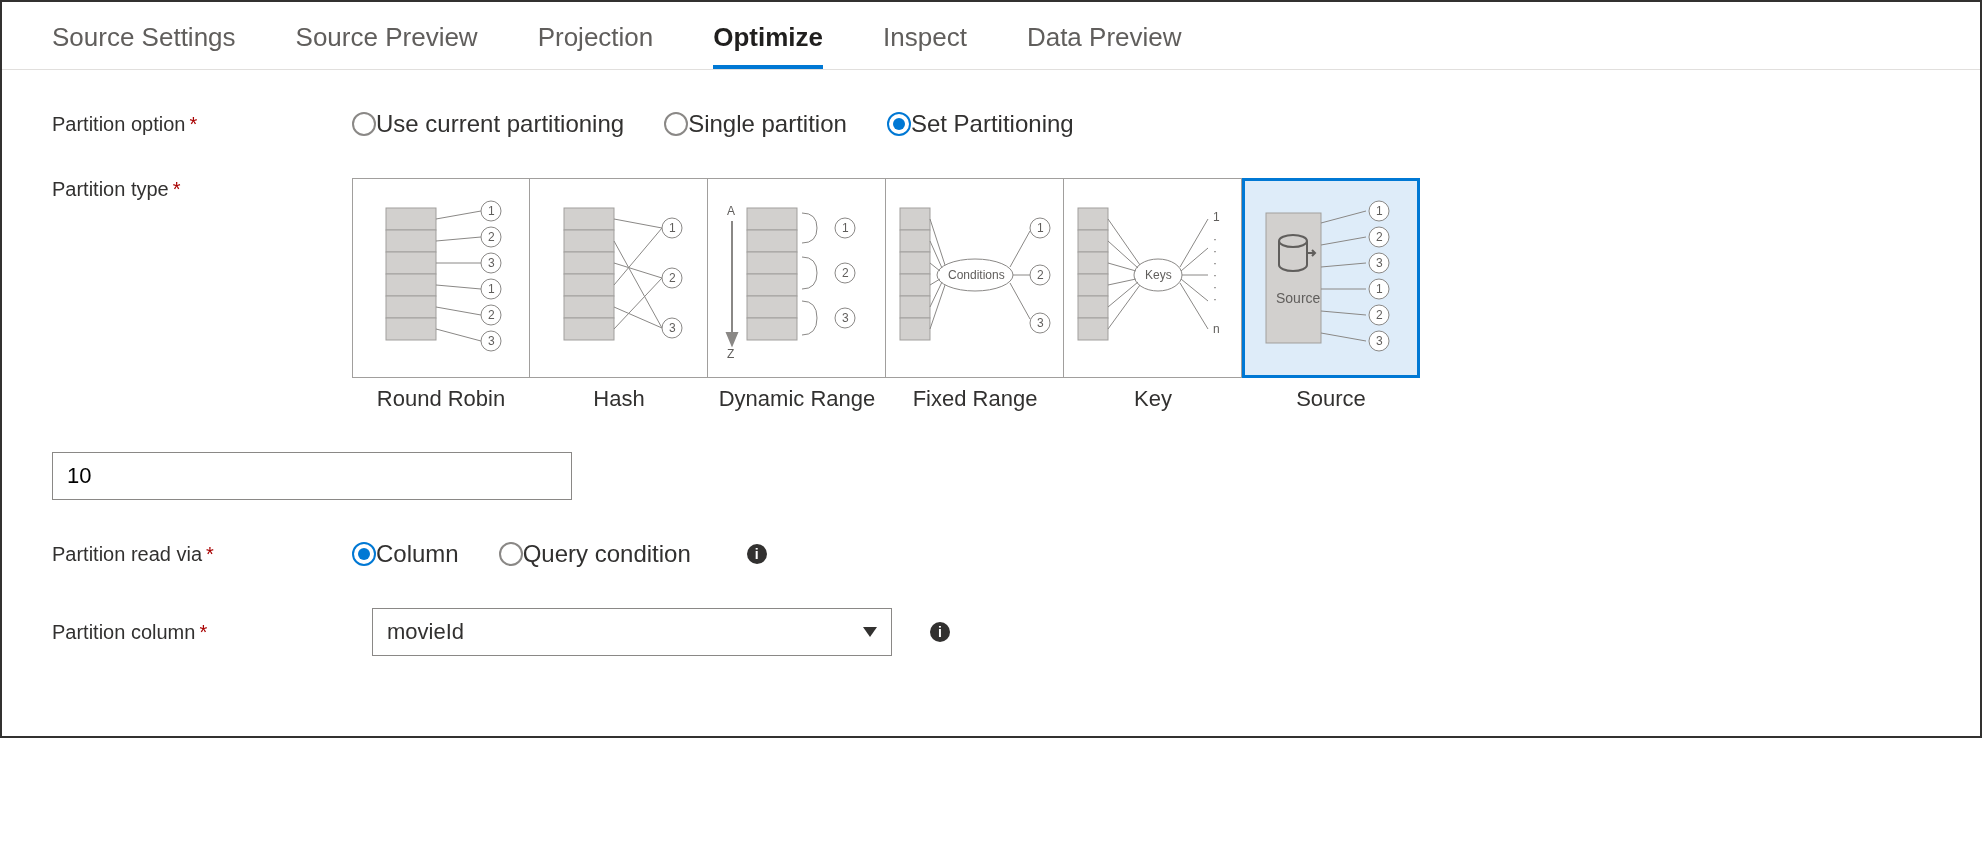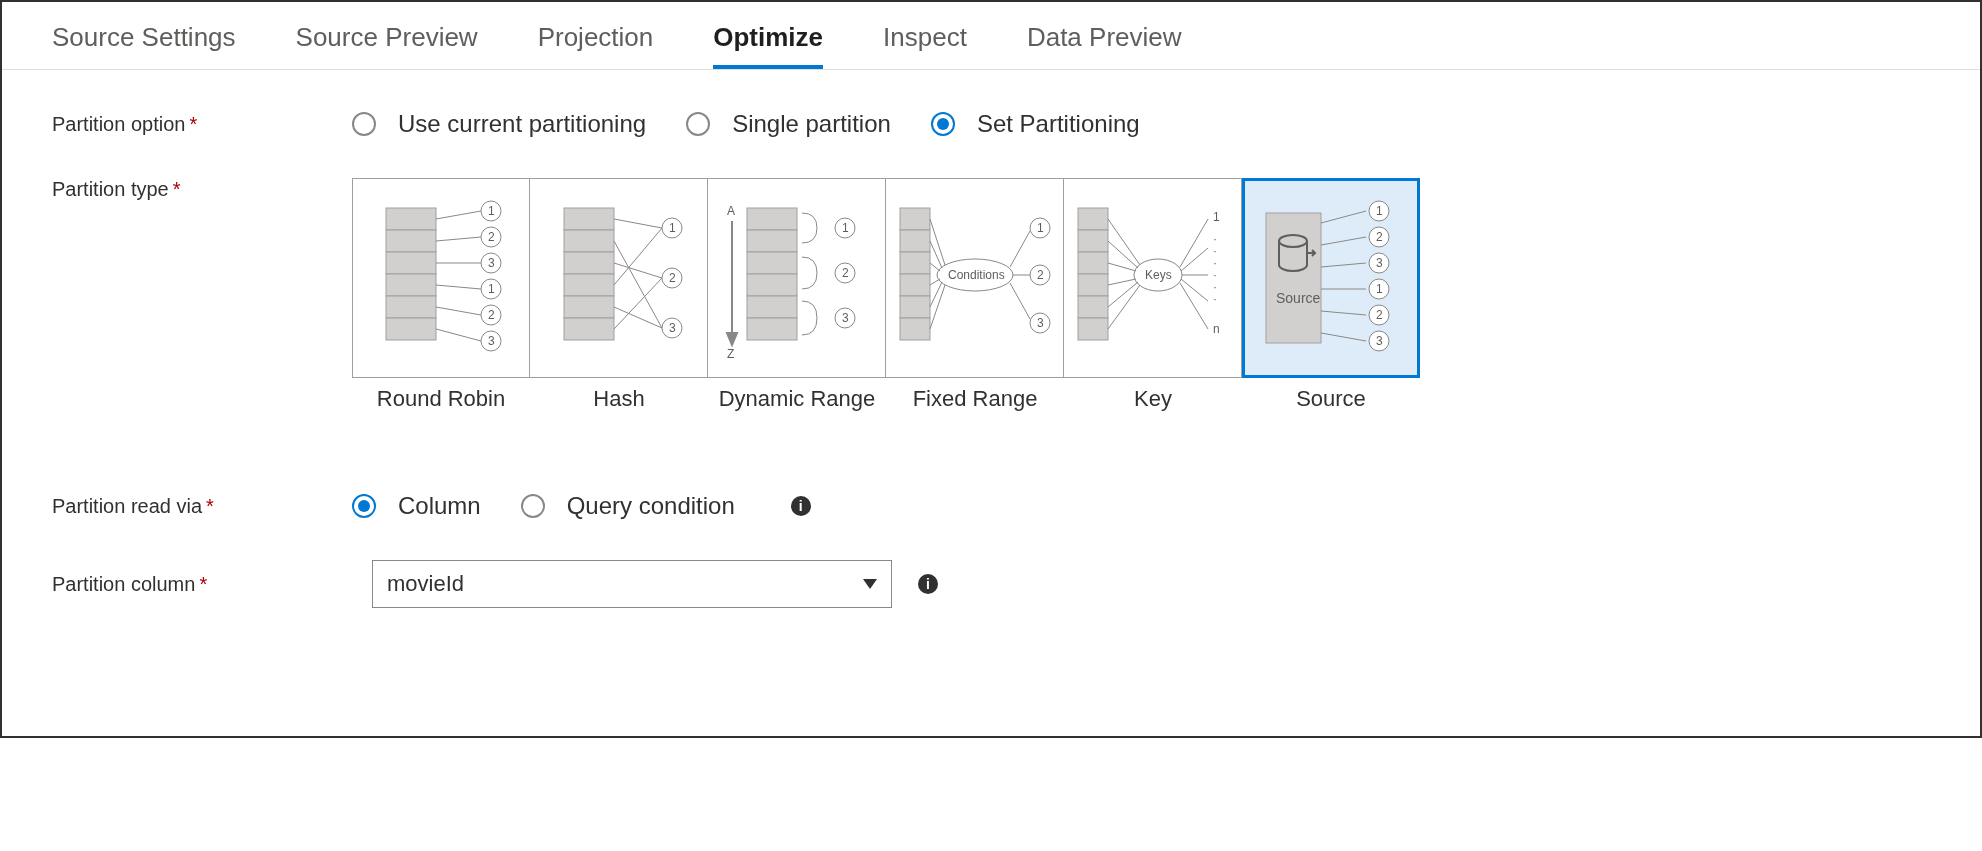--- a/index.html
+++ b/index.html
@@ -9,21 +9,21 @@
 .tabs { display: flex; gap: 60px; padding: 20px 50px 0 50px; border-bottom: 1px solid #e1dfdd; }
 .tab { font-size: 26px; color: #605e5c; padding-bottom: 12px; cursor: pointer; }
 .tab.active { color: #201f1e; font-weight: 600; border-bottom: 4px solid #0078d4; }
 
 .content { padding: 40px 50px; }
 .row { display: flex; align-items: center; margin-bottom: 40px; }
 .label-col { width: 300px; font-size: 20px; }
 .req { color: #a80000; margin-left: 4px; }
 .control-col { flex: 1; display: flex; align-items: center; gap: 40px; }
 
-.radio { display: inline-flex; align-items: center; gap: 22px; cursor: pointer; font-size: 24px; }
+.radio { display: inline-flex; align-items: center; gap: 0; cursor: pointer; font-size: 24px; }
 .radio-circle { width: 24px; height: 24px; border: 2px solid #8a8886; border-radius: 50%; display: inline-flex; align-items: center; justify-content: center; }
 .radio.selected .radio-circle { border-color: #0078d4; border-width: 2px; }
 .radio.selected .radio-circle::after { content: ''; width: 12px; height: 12px; background: #0078d4; border-radius: 50%; }
 
 .partition-types { display: flex; gap: 0; }
 .pt-card { border: 1px solid #a19f9d; width: 178px; height: 200px; display: flex; align-items: center; justify-content: center; cursor: pointer; background: #fff; position: relative; }
 .pt-card + .pt-card { border-left: none; }
 .pt-card.selected { border: 3px solid #0078d4; background: #deecf9; z-index: 1; }
 .pt-label { text-align: center; font-size: 22px; margin-top: 8px; width: 178px; }
 .pt-labels-row { display: flex; align-items: flex-end; }
@@ -265,40 +265,43 @@
           <div class="pt-label">Hash</div>
           <div class="pt-label">Dynamic Range</div>
           <div class="pt-label">Fixed Range</div>
           <div class="pt-label">Key</div>
           <div class="pt-label">Source</div>
         </div>
       </div>
     </div>
 
     <div class="row">
+      <div class="control-col">
+        <input type="text" class="text-input" value="10" style="">
+      </div>
     </div>
 
     <div class="row">
       <div class="label-col"><span>Partition read via</span><span class="req">*</span></div>
       <div class="control-col">
         <label class="radio selected">
             <span class="radio-circle"></span>
             <span>Column</span>
           </label>
         <label class="radio">
             <span class="radio-circle"></span>
             <span>Query condition</span>
           </label>
         <span class="info-circle">i</span>
       </div>
     </div>
 
     <div class="row">
       <div class="label-col"><span>Partition column</span><span class="req">*</span></div>
-      <div class="control-col" style="gap:10px;padding-left:20px;">
+      <div class="control-col" style="gap:22px;padding-left:20px;">
         <div class="select">
           <span>movieId</span>
           <span class="caret"></span>
         </div>
         <span class="info-circle">i</span>
       </div>
     </div>
 
   </div>
 </div>

